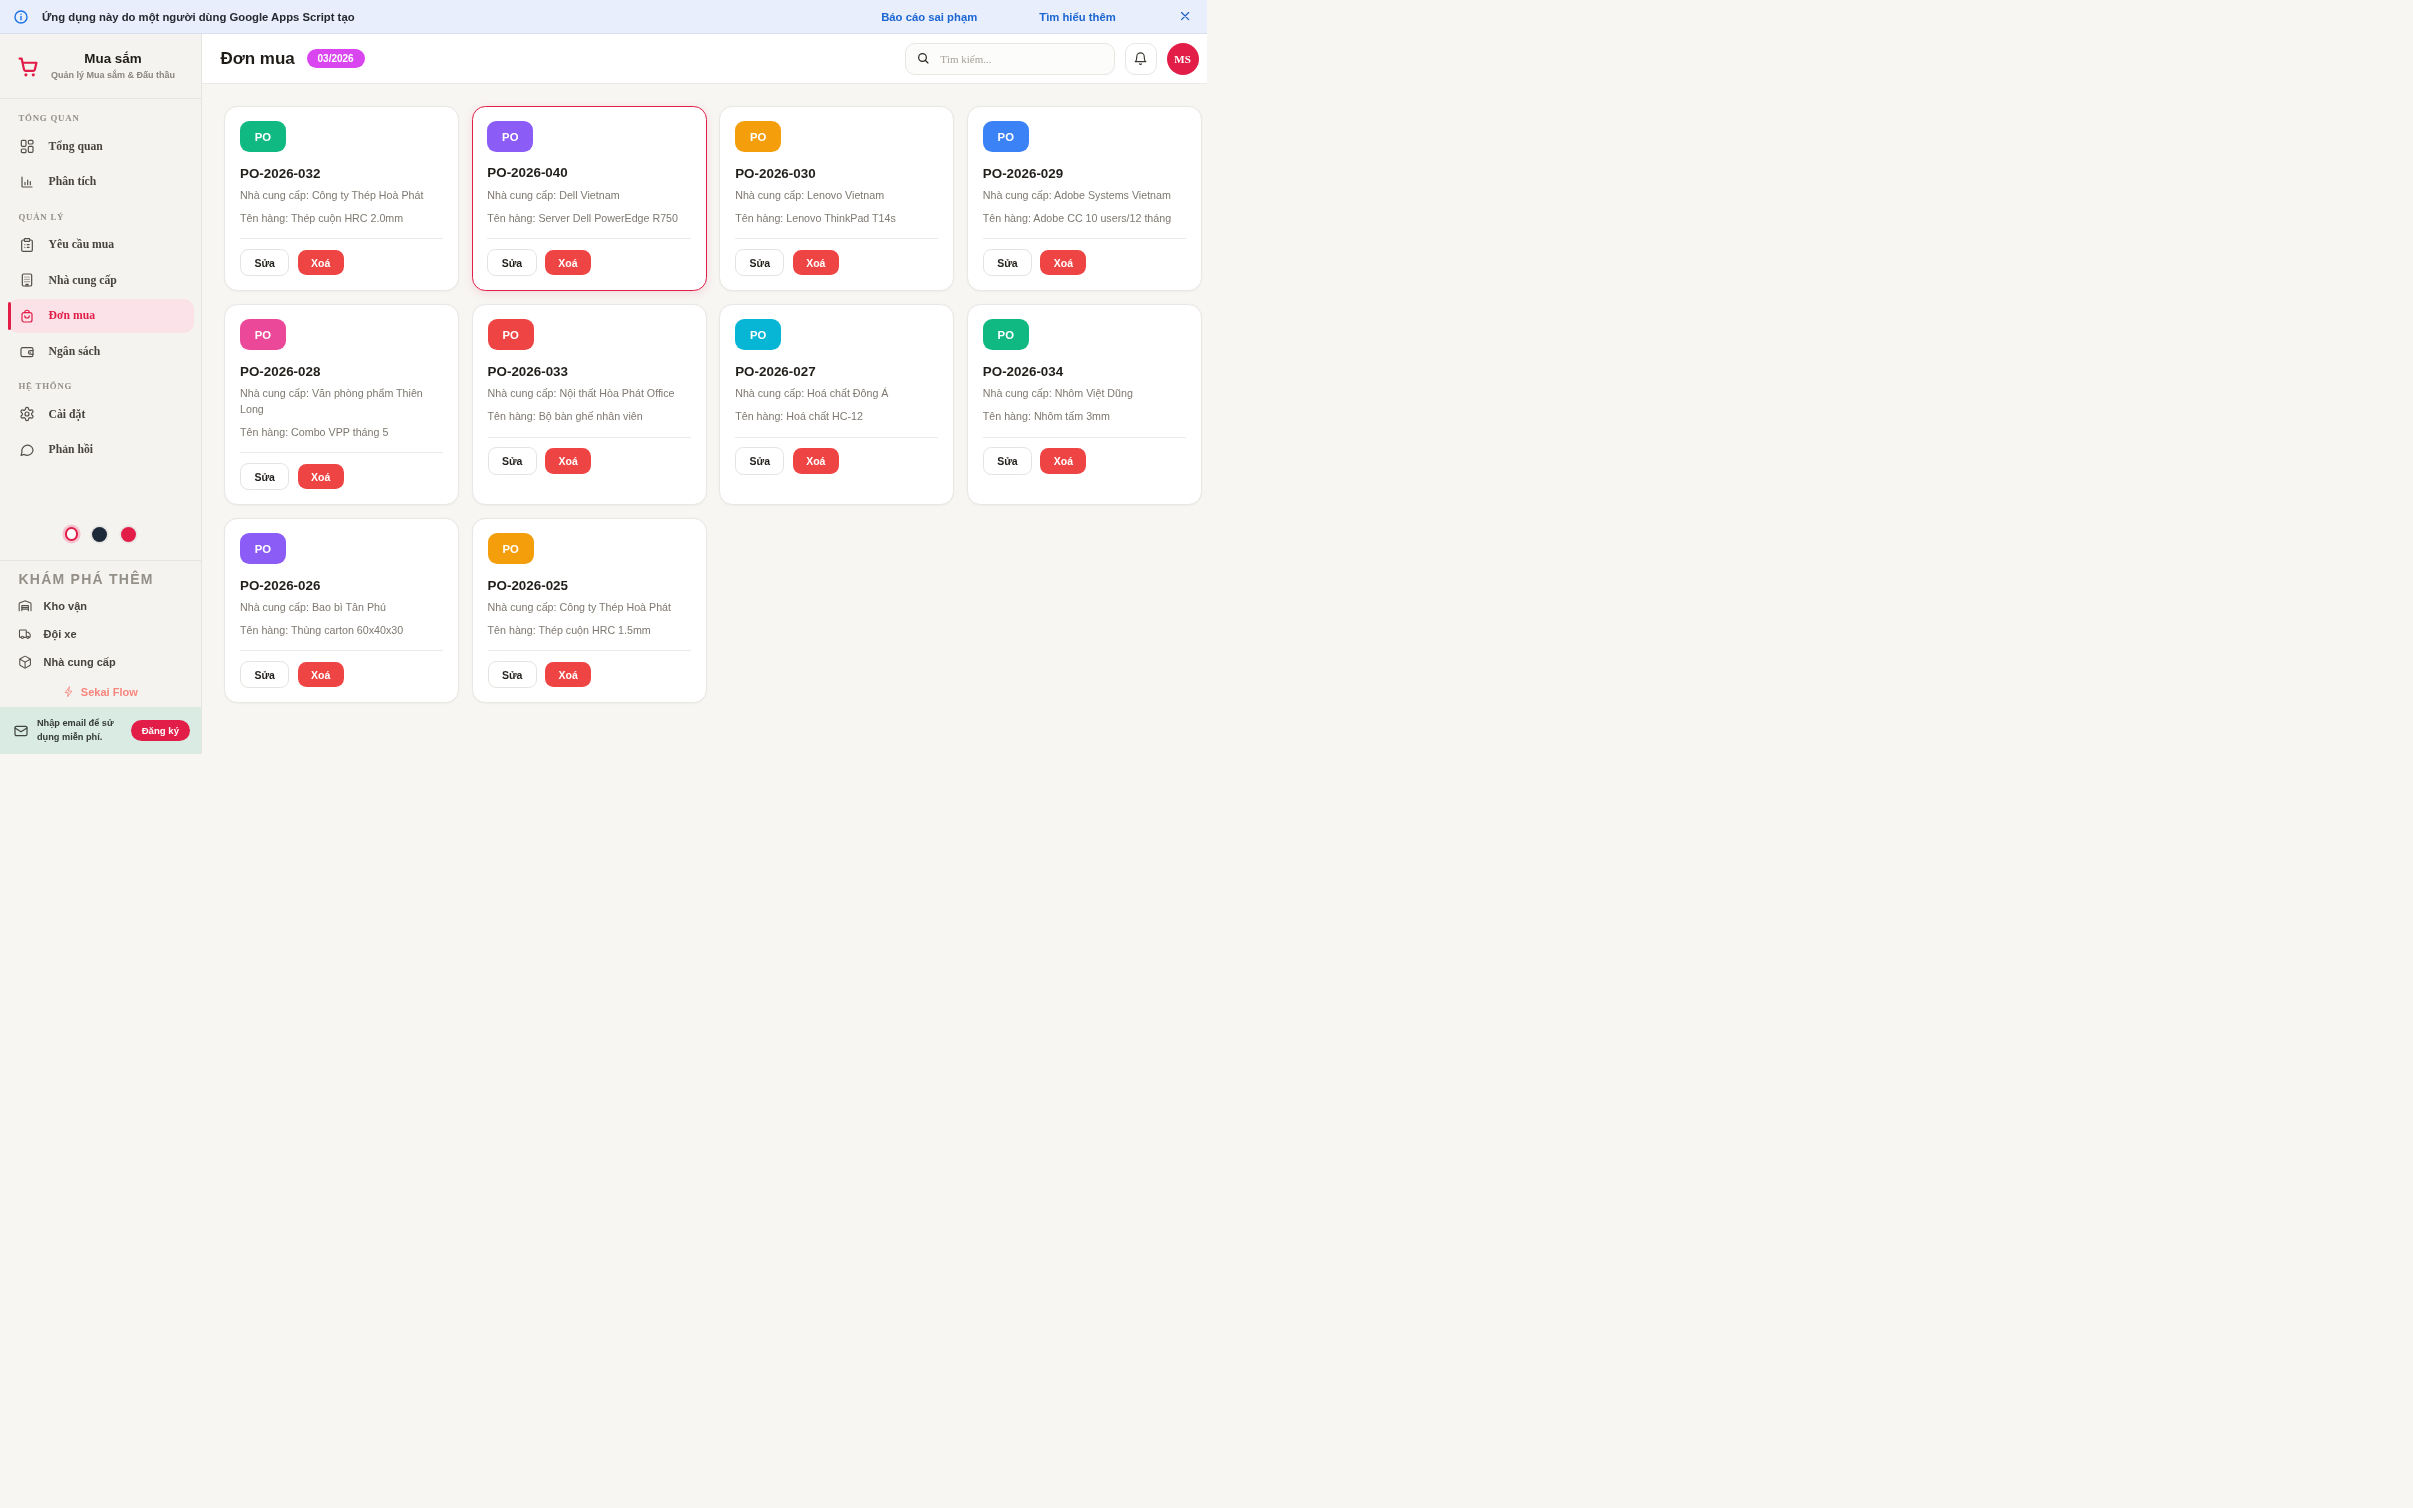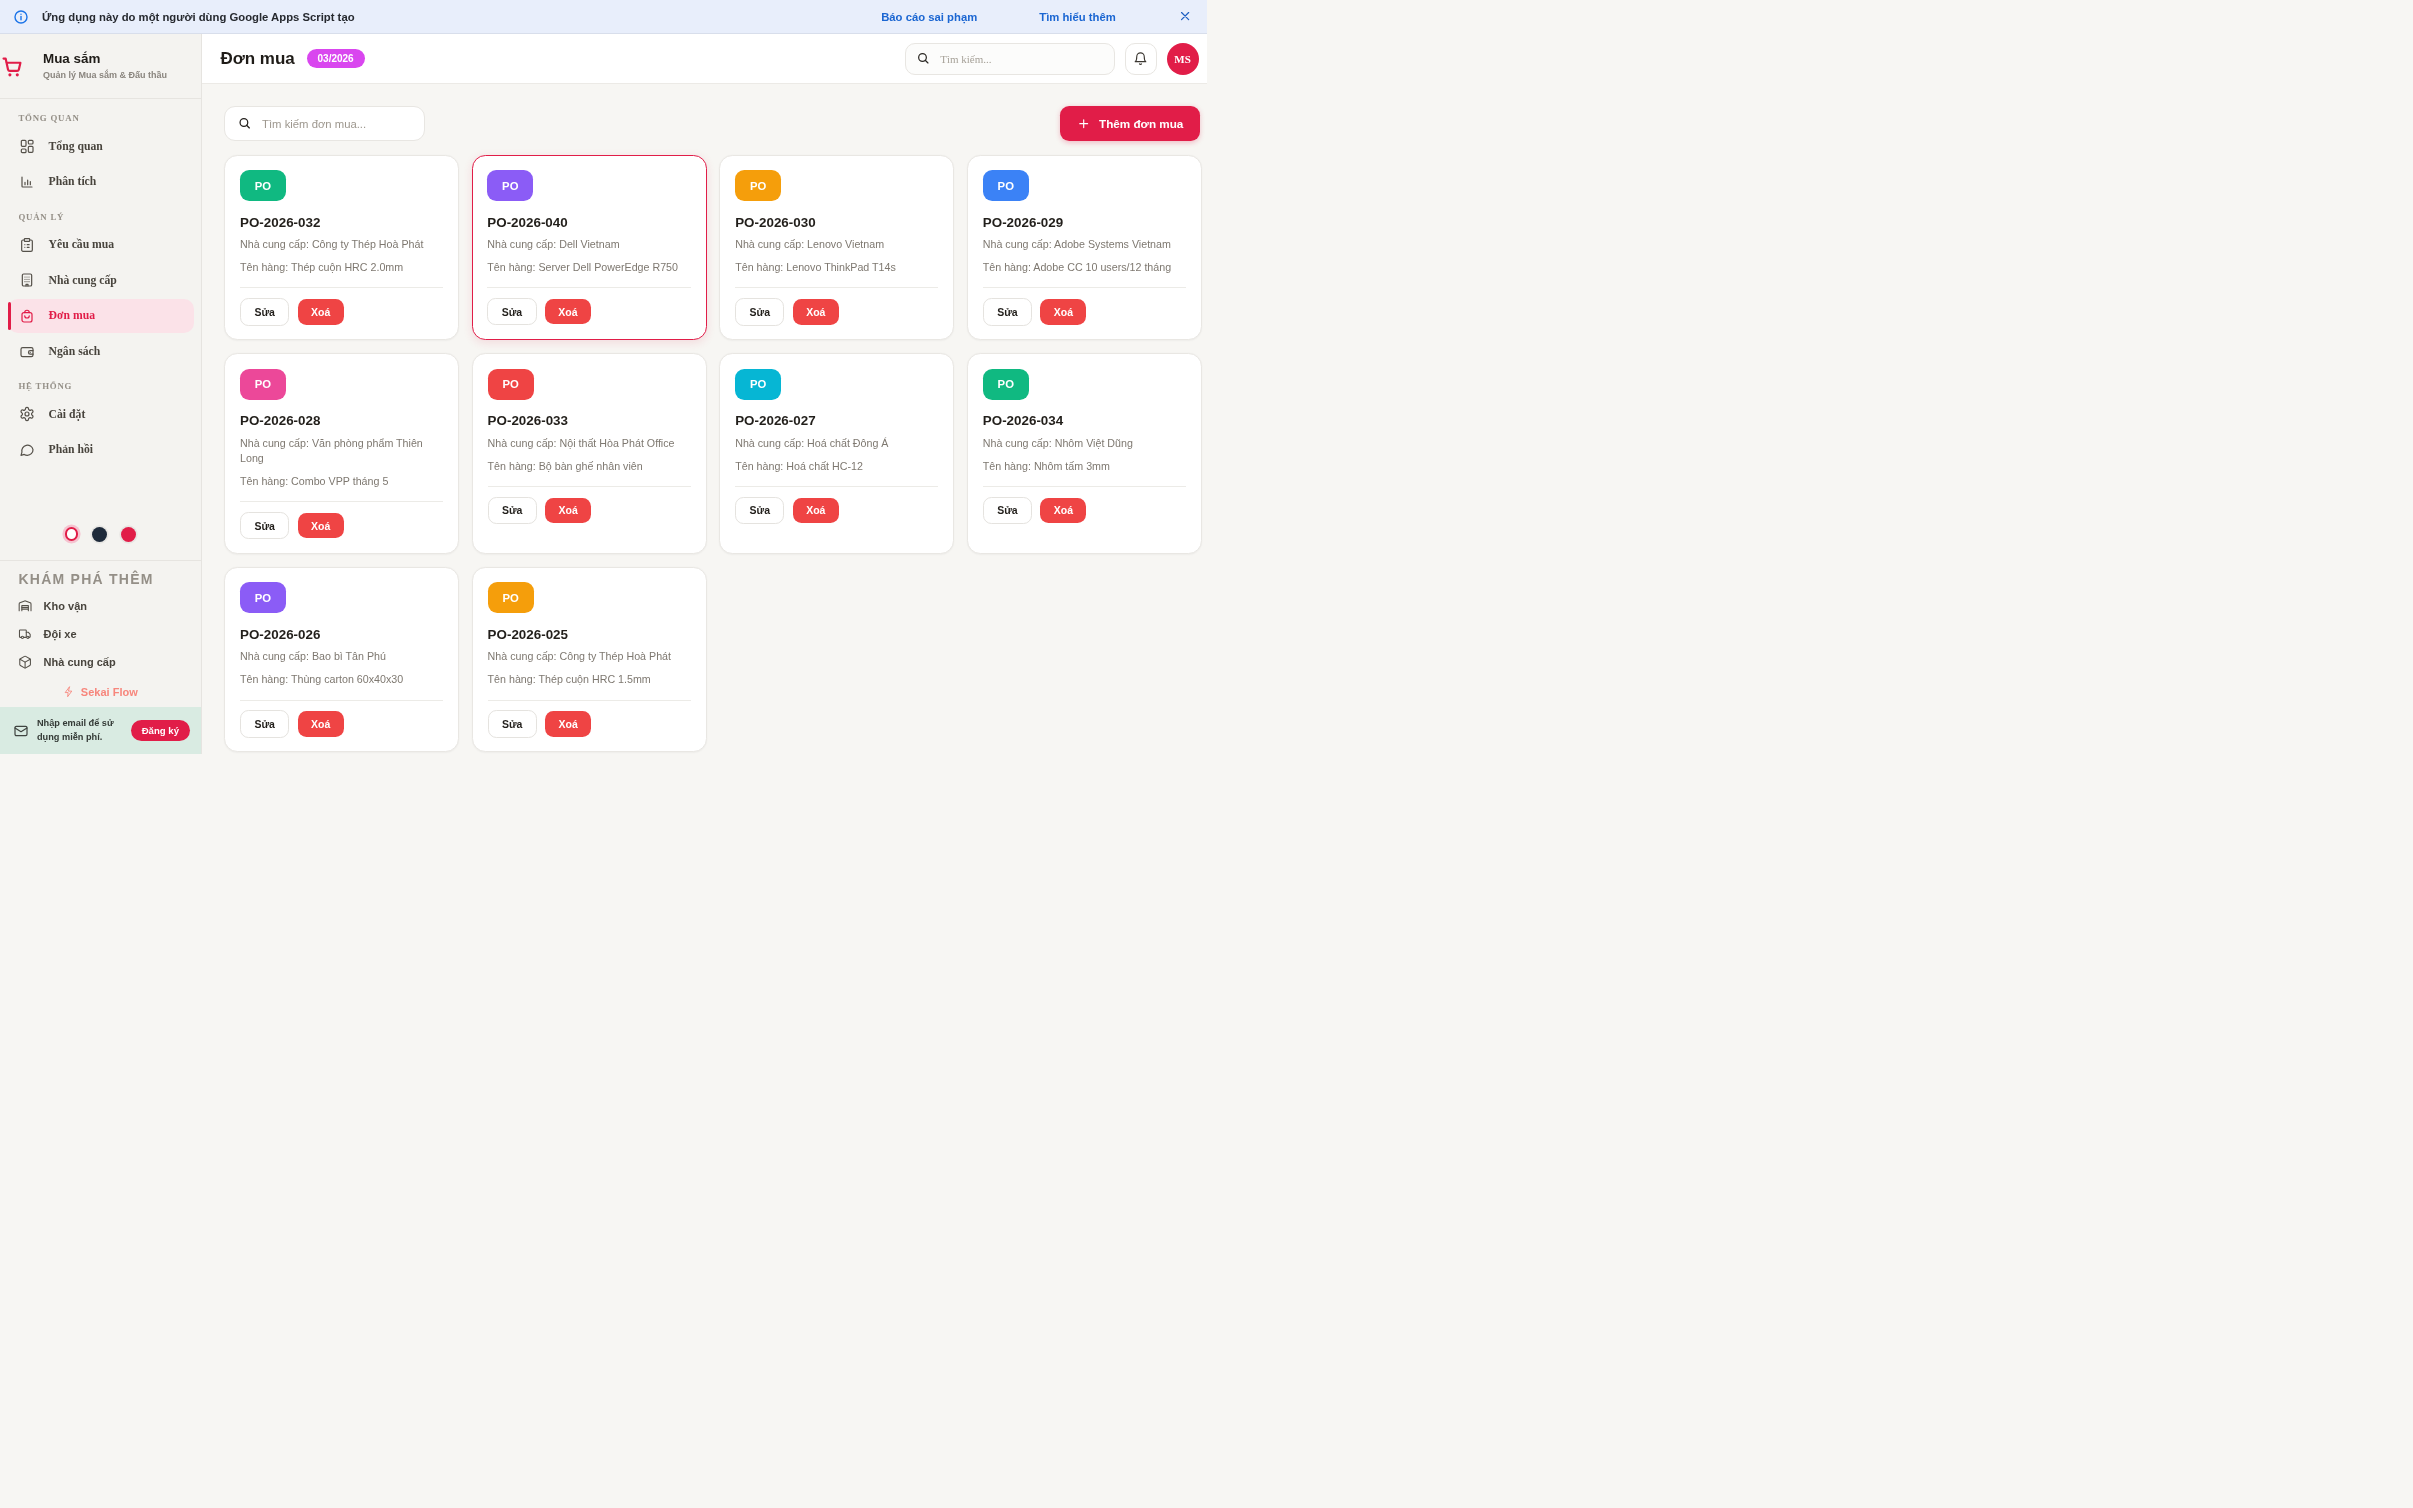--- a/index.html
+++ b/index.html
@@ -21,22 +21,22 @@
   .banner-link{font-size:11.3px;font-weight:700;color:#1b66d2;cursor:pointer;}
   .banner-close{cursor:pointer;}
   .banner-close svg{width:14.2px;height:14.2px;color:#1d5fc2;}
 
   
   .shell{flex:1;display:flex;min-height:0;}
 
   
   .sidebar{width:202px;flex:0 0 202px;background:#f4f3f0;border-right:0.8px solid #e6e4e0;
     display:flex;flex-direction:column;}
-  .side-header{min-height:65px;padding:10px 0;display:flex;align-items:center;gap:18px;
-    border-bottom:0.8px solid #e6e4e0;}
+  .side-header{min-height:65px;padding:10px 16px;display:flex;align-items:center;gap:10px;
+    border-bottom:0.8px solid #e6e4e0;text-align:center;}
   .logo-icon svg{width:25px;height:25px;color:#e11d48;}
   .app-title{font-size:13.4px;font-weight:800;color:#1f1c18;line-height:1.1;}
   .app-sub{font-size:9px;color:#8a857e;margin-top:2.5px;font-weight:600;}
 
   .nav{padding-top:3.4px;font-family:Liberation Serif, serif;}
   .sec-label{padding:11px 18.4px 4.2px;font-size:8.8px;font-weight:700;letter-spacing:.09em;
     color:#948f87;}
   .nav-item{position:relative;display:flex;align-items:center;gap:13.4px;height:34px;
     margin:1.7px 7.5px;padding-left:11.7px;border-radius:10px;color:#48443d;font-size:11.7px;
     font-weight:600;cursor:pointer;}
@@ -307,39 +307,20 @@
                   <path d="M18 9a6 6 0 1 0-12 0c0 6.5-2.5 8-2.5 8h17S18 15.5 18 9"></path>
                   <path d="M10.4 20.6a1.9 1.9 0 0 0 3.2 0"></path>
                 </svg>
               </span>
           </button>
           <div class="avatar">MS</div>
         </div>
       </div>
 
       <div class="content">
-        <div class="toolbar">
-          <div class="tb-search">
-            <span class="svgslot" style="display: inline-flex; width: 14.2px; height: 14.2px;">
-                <svg viewBox="0 0 24 24" fill="none" stroke="currentColor" stroke-width="2.1" stroke-linecap="round" stroke-linejoin="round" style="width: 100%; height: 100%;">
-                  <circle cx="11" cy="11" r="6.5"></circle>
-                  <path d="m20.2 20.2-4.6-4.6"></path>
-                </svg>
-              </span>
-            <input type="text" placeholder="Tìm kiếm đơn mua..." style="">
-          </div>
-          <button class="add-btn">
-            <span class="svgslot" style="display: inline-flex; width: 13.4px; height: 13.4px;">
-                <svg viewBox="0 0 24 24" fill="none" stroke="currentColor" stroke-width="2.1" stroke-linecap="round" stroke-linejoin="round" style="width: 100%; height: 100%;">
-                  <path d="M12 5v14M5 12h14"></path>
-                </svg>
-              </span>
-            <span>Thêm đơn mua</span>
-          </button>
-        </div>
 
         <div class="cards" id="cards-root">
             <div class="card">
     <div class="po-badge" style="background: rgb(16, 185, 129);">PO</div>
     <div class="card-title">PO-2026-032</div>
     <div class="card-line sup">Nhà cung cấp: Công ty Thép Hoà Phát</div>
     <div class="card-line itm">Tên hàng: Thép cuộn HRC 2.0mm</div>
     <div class="card-div"></div>
     <div class="card-actions">
       <button class="btn-edit">Sửa</button>

